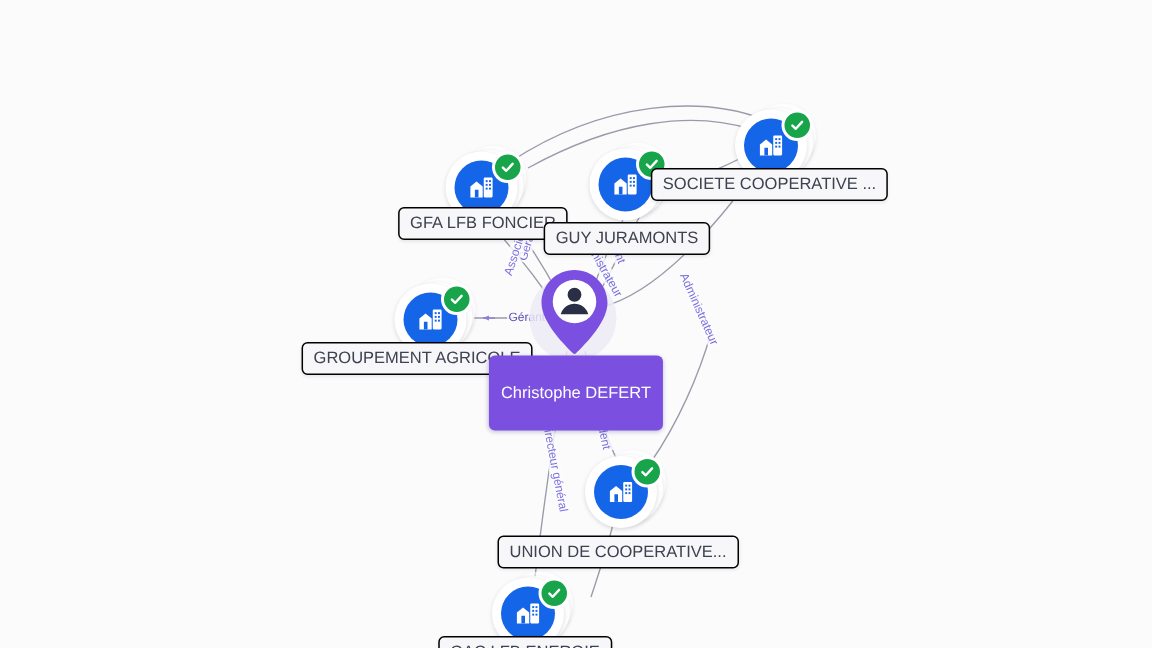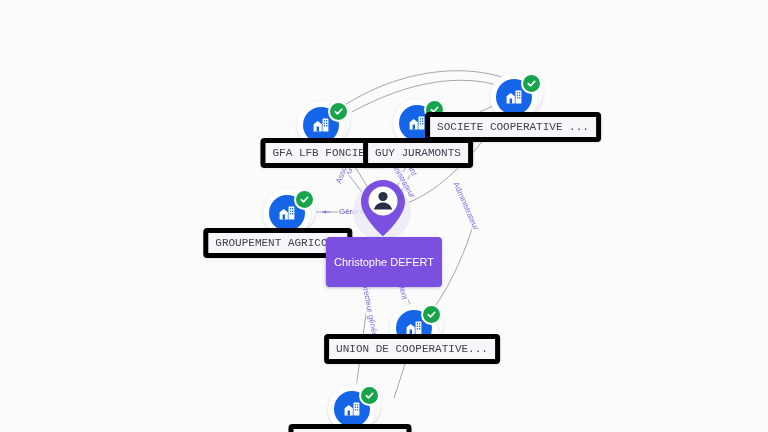--- a/index.html
+++ b/index.html
@@ -40,25 +40,24 @@
   .person-halo{
     position:absolute;left:0;top:4px;width:58px;height:58px;border-radius:50%;
     background:#eceaf4;opacity:.85;
   }
   .pin{position:absolute;left:7px;top:0;}
   .pin .pin-inner{display:block;}
 
   
   .node-label{
     position:absolute;transform:translate(-50%,0);
-    background:#f7f7f9;border:5px solid #000000;border-radius:4px;
+    background:#f7f7f9;border:1px solid #000000;border-radius:4px;
     color:#3d4150;font-size:11px;line-height:14px;
     padding:3px 7px;white-space:nowrap;
     box-shadow:0 1px 2px rgba(60,64,80,.10);
-    font-family:Liberation Mono, monospace;
   }
   .person-label{
     position:absolute;transform:translate(-50%,0);
     background:#7b4fe0;border-radius:4px;
     color:#ffffff;font-size:11px;line-height:14px;
     padding:18px 8px;white-space:nowrap;
     box-shadow:0 1px 3px rgba(60,40,120,.28);
   }
 
   
@@ -162,21 +161,21 @@
             <rect x="5.6" y="11.5" width="2.4" height="5.1" fill="#1565e8"></rect>
           </svg>
       </div>
       <div class="badge">
         <svg width="9" height="9" viewBox="0 0 10 10">
             <path d="M1.4 5.2 L3.9 7.6 L8.6 2.5" stroke="#fff" stroke-width="1.8" fill="none" stroke-linecap="round" stroke-linejoin="round"></path>
           </svg>
       </div>
     </div>
   </div>
-  <div class="node-label" style="left:418px;top:138px;">GUY JURAMONTS</div>
+  <div class="node-label" style="left:418px;top:148px;">GUY JURAMONTS</div>
 
   <div class="node" style="left:517px;top:94px;">
     <div class="co-stack">
       <div class="co-sheet s3"></div>
       <div class="co-sheet s2"></div>
       <div class="co-sheet s1"></div>
       <div class="co-disc">
         <svg width="20" height="20" viewBox="0 0 20 20">
             <path d="M2.6 16.6V9.3l4.1-3.3 4.1 3.3v7.3z" fill="#fff"></path>
             <rect x="11.5" y="3.4" width="5.9" height="13.2" rx="0.7" fill="#fff"></rect>
@@ -243,21 +242,21 @@
             <rect x="5.6" y="11.5" width="2.4" height="5.1" fill="#1565e8"></rect>
           </svg>
       </div>
       <div class="badge">
         <svg width="9" height="9" viewBox="0 0 10 10">
             <path d="M1.4 5.2 L3.9 7.6 L8.6 2.5" stroke="#fff" stroke-width="1.8" fill="none" stroke-linecap="round" stroke-linejoin="round"></path>
           </svg>
       </div>
     </div>
   </div>
-  <div class="node-label" style="left:412px;top:334px;">UNION DE COOPERATIVE...</div>
+  <div class="node-label" style="left:412px;top:357px;">UNION DE COOPERATIVE...</div>
 
   <div class="node" style="left:355px;top:406px;">
     <div class="co-stack">
       <div class="co-sheet s3"></div>
       <div class="co-sheet s2"></div>
       <div class="co-sheet s1"></div>
       <div class="co-disc">
         <svg width="20" height="20" viewBox="0 0 20 20">
             <path d="M2.6 16.6V9.3l4.1-3.3 4.1 3.3v7.3z" fill="#fff"></path>
             <rect x="11.5" y="3.4" width="5.9" height="13.2" rx="0.7" fill="#fff"></rect>

